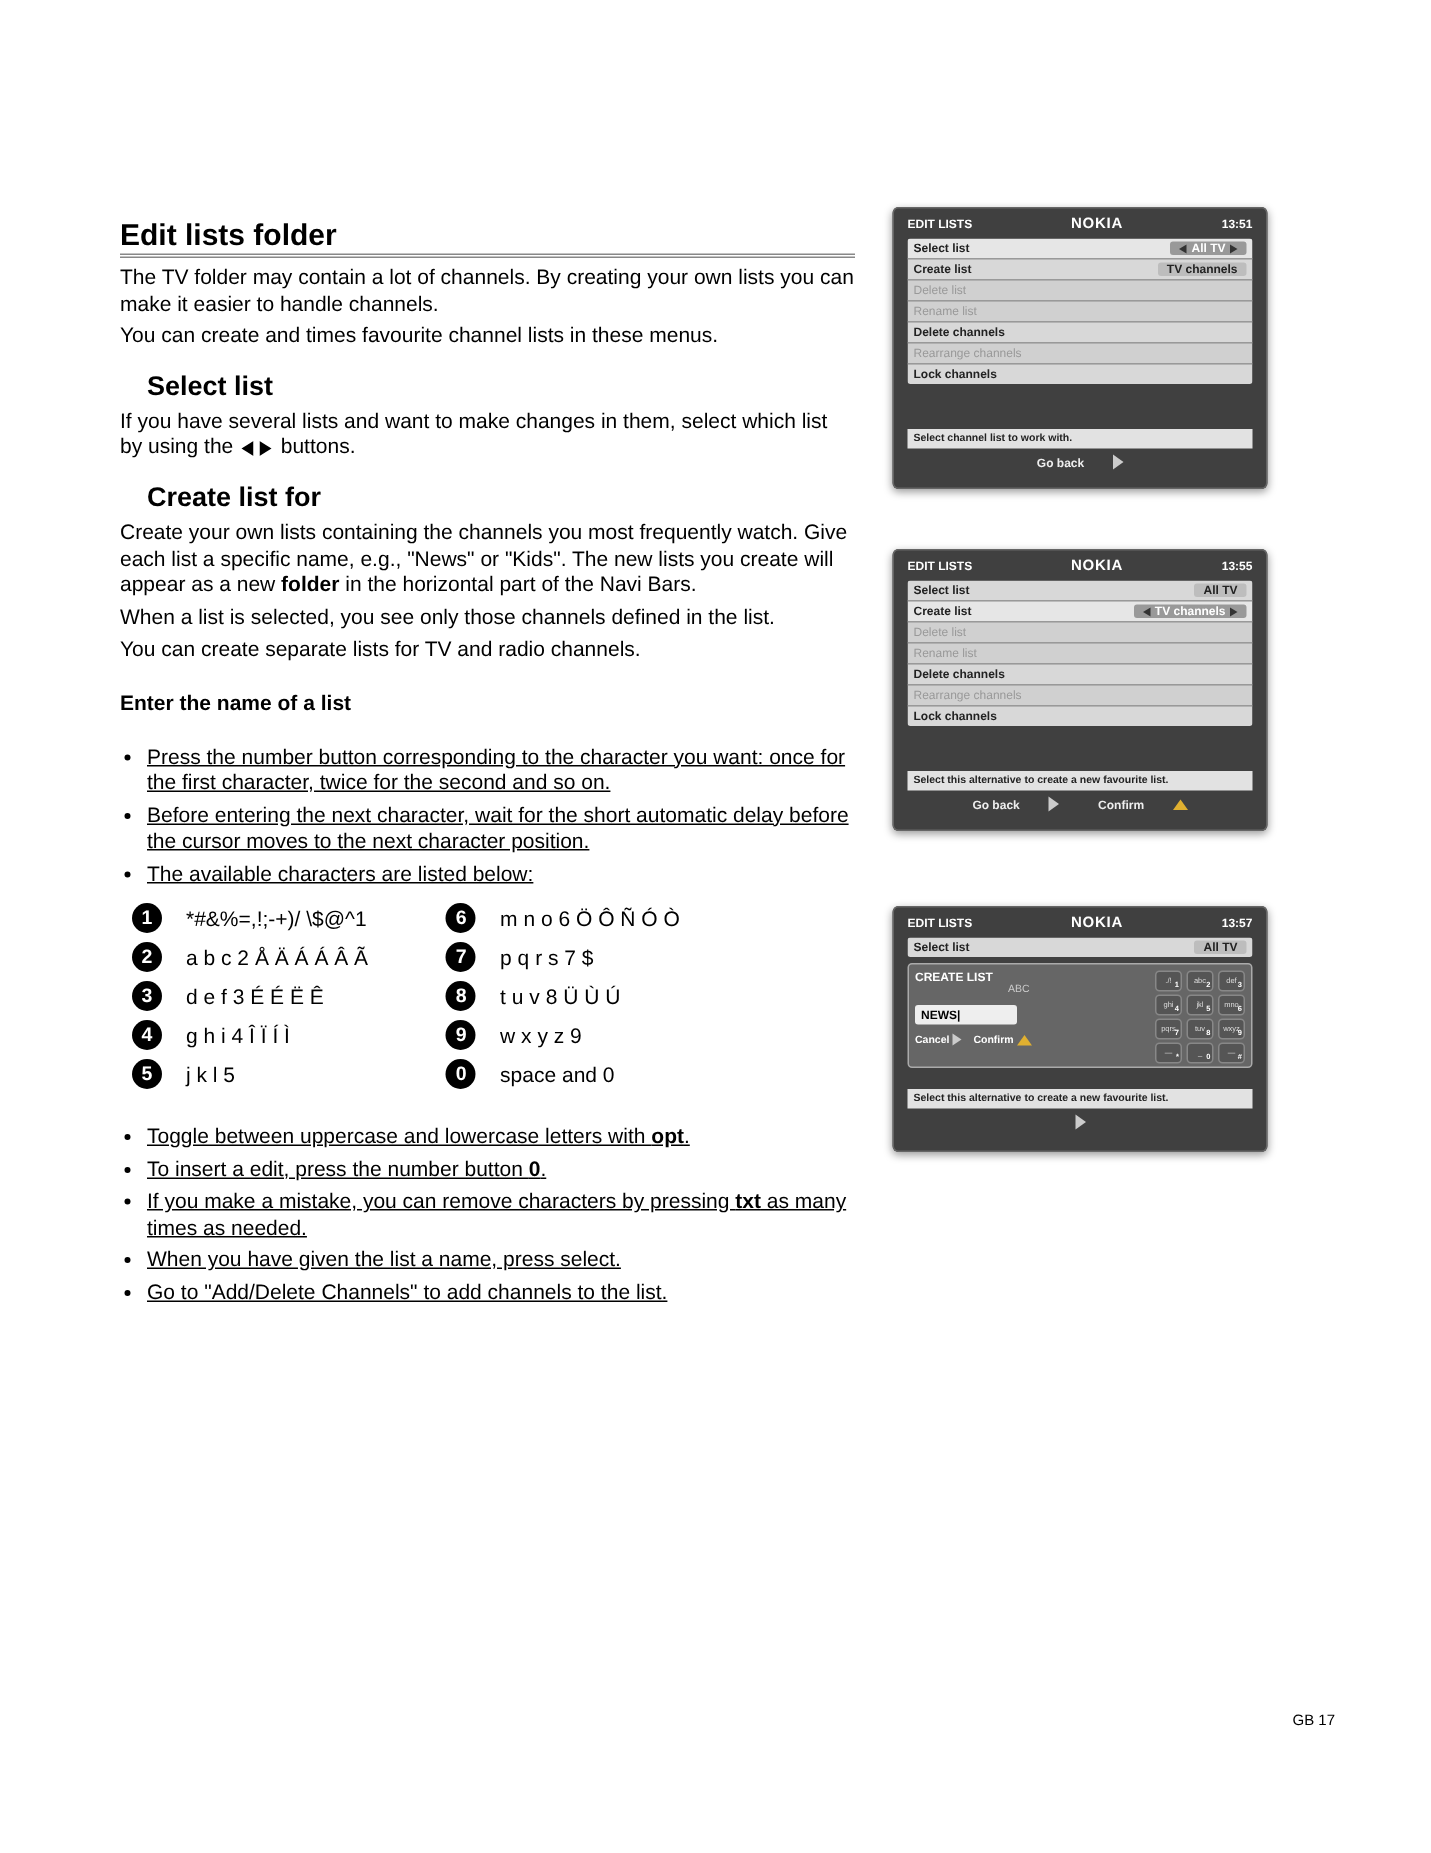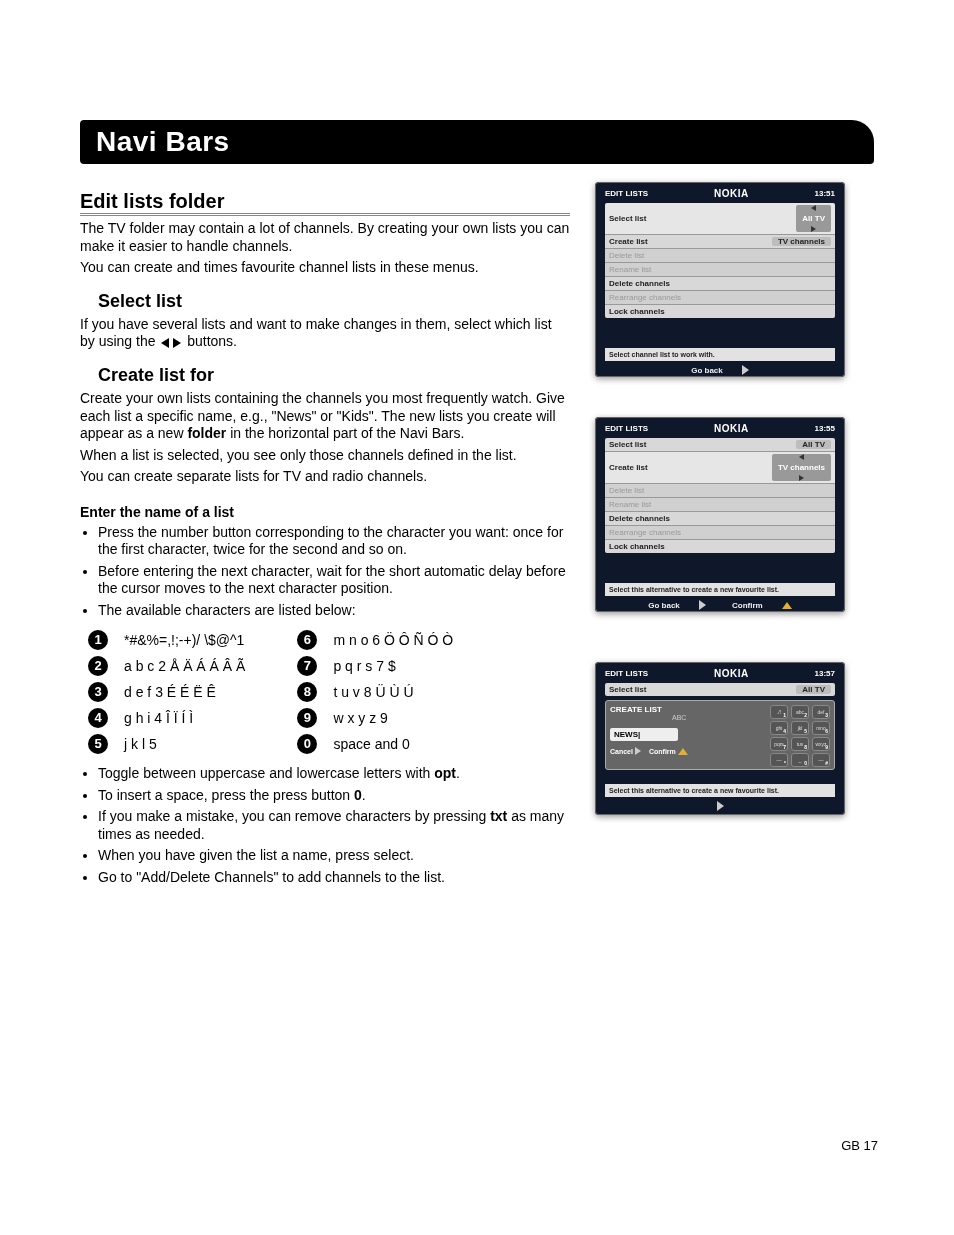--- a/index.html
+++ b/index.html
@@ -54,22 +54,23 @@
   h4.run {
     font-weight: bold;
     font-size: 14px;
     margin: 18px 0 4px 0;
   }
   p.body {
     margin: 4px 0;
     line-height: 1.25;
   }
   ul.bul {
-    margin: 4px 0 4px 18px;
+    margin: 20px 0 4px 18px;
     padding: 0;
+    text-decoration: underline;
   }
   ul.bul li {
     margin: 4px 0;
     line-height: 1.25;
   }
   .arrow-btn {
     display: inline-block;
     vertical-align: middle;
   }
   .arrow-btn svg { vertical-align: -2px; }
@@ -90,24 +91,24 @@
     color: #fff;
     font-weight: bold;
     text-align: center;
     font-size: 13px;
     line-height: 20px;
   }
   
   .panel {
     width: 230px;
     margin: 0 auto 40px auto;
-    background: #0f172a;
+    background: #404040;
     border-radius: 4px;
     box-shadow: inset 0 0 0 1px #666, 0 2px 6px rgba(0,0,0,0.4);
-    padding: 6px 10px 2px 10px;
+    padding: 6px 10px 13px 10px;
     font-size: 8px;
     color: #ddd;
   }
   .panel-header {
     display: flex;
     justify-content: space-between;
     align-items: center;
     font-weight: bold;
     color: #fff;
     margin-bottom: 4px;
@@ -126,21 +127,20 @@
     font-weight: bold;
   }
   .prow span.right {
     background: #bdbdbd;
     padding: 0 6px;
     border-radius: 2px;
     font-weight: bold;
     display: flex;
     align-items: center;
     gap: 3px;
-    flex-direction: column;
   }
   .prow.dim { color: #999; background: #d0d0d0; font-weight: normal;}
   .prow.sel span.right { background: #999; color: #fff; }
   .prow.sel { background: #e6e6e6; }
   .prow:last-child{ border-bottom:none; }
   .panel-hint {
     background: #e2e2e2;
     color: #222;
     font-size: 7px;
     padding: 3px 4px;
@@ -178,32 +178,31 @@
   }
   .keypad .kp-row{ display:flex; gap:3px; margin-bottom:2px;}
   .keypad .kp{
     width:16px; height:12px; background:#555; border:1px solid #888; border-radius:3px;
     display:flex; align-items:center; justify-content:center; font-size:5px; position:relative;
   }
   .keypad .kp .n{ position:absolute; bottom:0; right:1px; font-size:5px; color:#fff; font-weight:bold;}
   .page-num {
     position: absolute;
     bottom: 82px;
-    right: 76px;
-    font-size: 13px;
+    right: 64px;
+    font-size: 10px;
     font-weight: normal;
   }
   .b { font-weight: bold; }
 </style>
 </head>
 <body>
 
 <div class="page">
 
-  <div class="title-bar">Navi Bars</div>
 
   <div class="columns">
 
     <div class="col-left">
       <h2 class="section">Edit lists folder</h2>
       <p class="body">The TV folder may contain a lot of channels. By creating your own lists you can make it easier to handle channels.</p>
       <p class="body">You can create and times favourite channel lists in these menus.</p>
 
       <h3 class="sub">Select list</h3>
       <p class="body">
@@ -266,21 +265,21 @@
           <td>j k l 5</td>
           <td></td>
           <td><span class="keycircle">0</span></td>
           <td>space and 0</td>
         </tr>
       </tbody>
         </table>
 
       <ul class="bul">
         <li><span>Toggle between uppercase and lowercase letters with </span><span class="b">opt</span><span>.</span></li>
-        <li><span>To insert a space, press the press button </span><span class="b">0</span><span>.</span></li>
+        <li><span>To insert a edit, press the number button </span><span class="b">0</span><span>.</span></li>
         <li><span>If you make a mistake, you can remove characters by pressing </span><span class="b">txt</span><span> as many times as needed.</span></li>
         <li>When you have given the list a name, press select.</li>
         <li>Go to "Add/Delete Channels" to add channels to the list.</li>
       </ul>
     </div>
 
     <div class="col-right">
 
       <div class="panel">
         <div class="panel-header">

